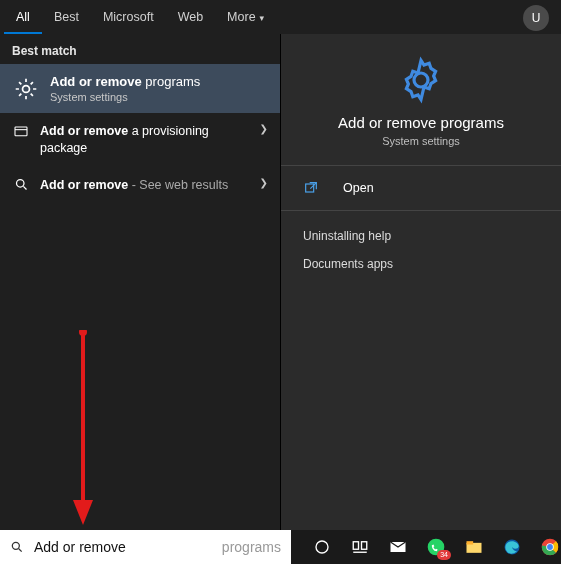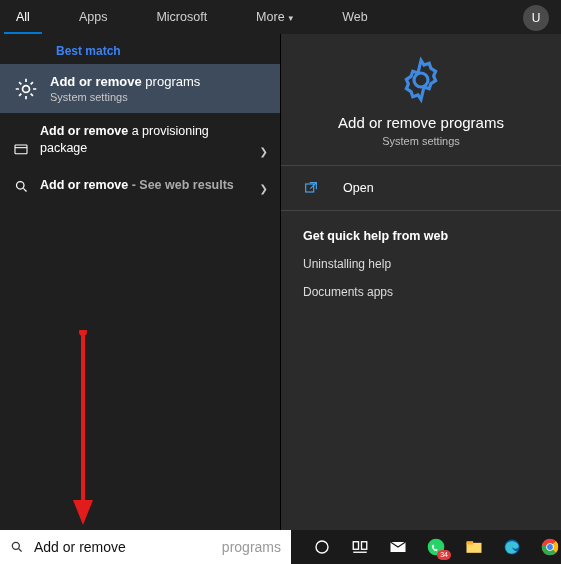--- a/index.html
+++ b/index.html
@@ -22,21 +22,20 @@
     display: flex;
     flex-direction: column;
   }
   .tabs {
     display: flex;
     align-items: center;
     height: 34px;
     padding: 0 4px;
     background: #1f1f1f;
     position: relative;
-    gap: 25px;
   }
   .tab {
     padding: 0 12px;
     height: 34px;
     line-height: 34px;
     font-size: 12.5px;
     color: #d0d0d0;
     cursor: pointer;
   }
   .tab.active {
@@ -79,23 +78,22 @@
   }
   .right {
     flex: 1;
     background: #2b2b2b;
     display: flex;
     flex-direction: column;
   }
   .section-header {
     font-size: 12px;
     font-weight: 600;
-    color: #3b82f6;
+    color: #e5e5e5;
     padding: 10px 12px 6px;
-    margin-left: 44px;
   }
   .best-match {
     display: flex;
     align-items: center;
     background: #3d4b5c;
     padding: 10px 12px;
     gap: 10px;
     cursor: pointer;
   }
   .bm-icon {
@@ -112,21 +110,21 @@
   .bm-text .line1 b {
     font-weight: 600;
   }
   .bm-text .line2 {
     font-size: 11px;
     color: #c8c8c8;
     margin-top: 2px;
   }
   .setting-row {
     display: flex;
-    align-items: flex-end;
+    align-items: flex-start;
     padding: 10px 12px;
     gap: 10px;
     cursor: pointer;
     position: relative;
   }
   .setting-row .icon {
     width: 18px;
     display: flex;
     align-items: center;
     justify-content: center;
@@ -139,21 +137,21 @@
     line-height: 1.35;
     color: #fff;
   }
   .setting-row .txt b { font-weight: 600; }
   .setting-row .chev {
     color: #c8c8c8;
     font-size: 10px;
   }
   .web-row .sub {
     color: #aaa;
-    font-weight: 700;
+    font-weight: 400;
   }
   
   .preview-top {
     display: flex;
     flex-direction: column;
     align-items: center;
     padding: 22px 10px 18px;
   }
   .gear-large {
     width: 48px;
@@ -278,26 +276,26 @@
     line-height: 10px;
   }
   svg { display: block; }
 </style>
 </head>
 <body>
 
 <div class="panel">
   <div class="tabs">
     <div class="tab active">All</div>
-    <div class="tab">Apps</div>
+    <div class="tab">Best</div>
     <div class="tab">Microsoft</div>
+    <div class="tab">Web</div>
     <div class="tab">
       <span>More</span><span class="chev">▾</span>
     </div>
-    <div class="tab">Web</div>
     <div class="user-circle">U</div>
   </div>
   <div class="tabs-line"></div>
 
   <div class="body">
     <div class="left">
       <div class="section-header">Best match</div>
 
       <div class="best-match">
         <div class="bm-icon">
@@ -354,21 +352,20 @@
           <svg viewBox="0 0 24 24" width="16" height="16" fill="none" stroke="#4aa0e8" stroke-width="1.8">
             <rect x="4" y="6" width="12" height="12"></rect>
             <path d="M10 4h10v10"></path>
             <path d="M20 4l-9 9"></path>
           </svg>
         </div>
         <span>Open</span>
       </div>
       <div class="divider"></div>
       <div class="quick-help">
-        <div class="hd">Get quick help from web</div>
         <div class="link">Uninstalling help</div>
         <div class="link">Documents apps</div>
       </div>
     </div>
   </div>
 </div>
 
 <svg class="arrow-ann" width="20" height="200">
   <line x1="10" y1="0" x2="10" y2="170" stroke="#e21b1b" stroke-width="4"></line>
   <polygon points="10,195 0,170 20,170" fill="#e21b1b"></polygon>

